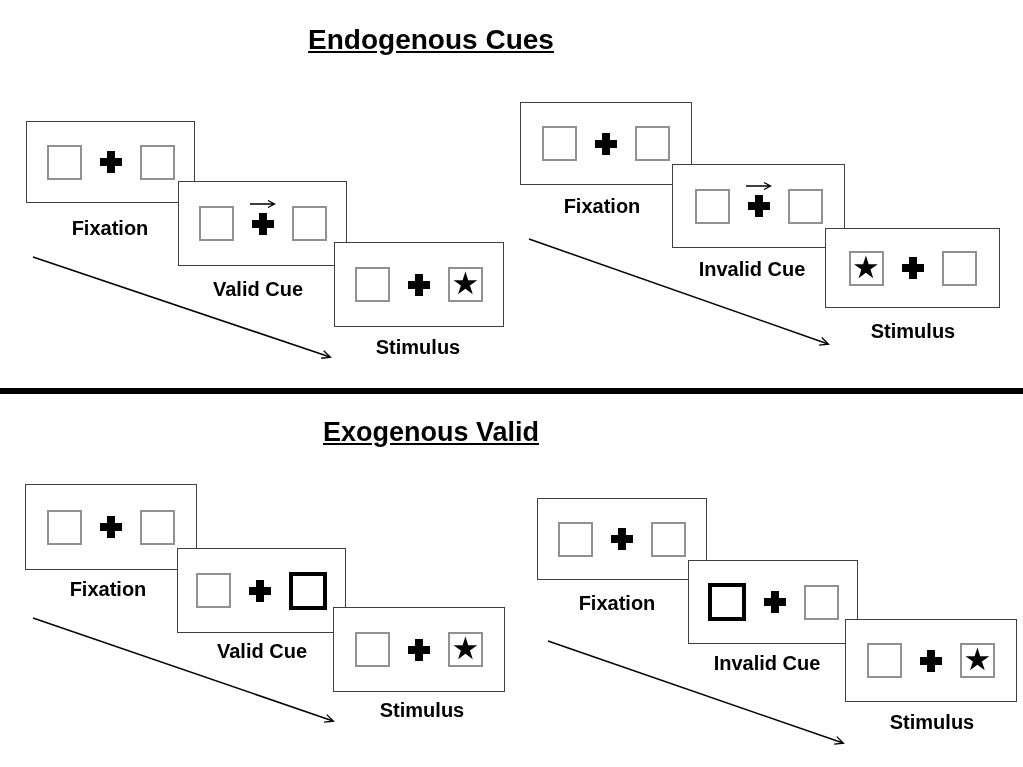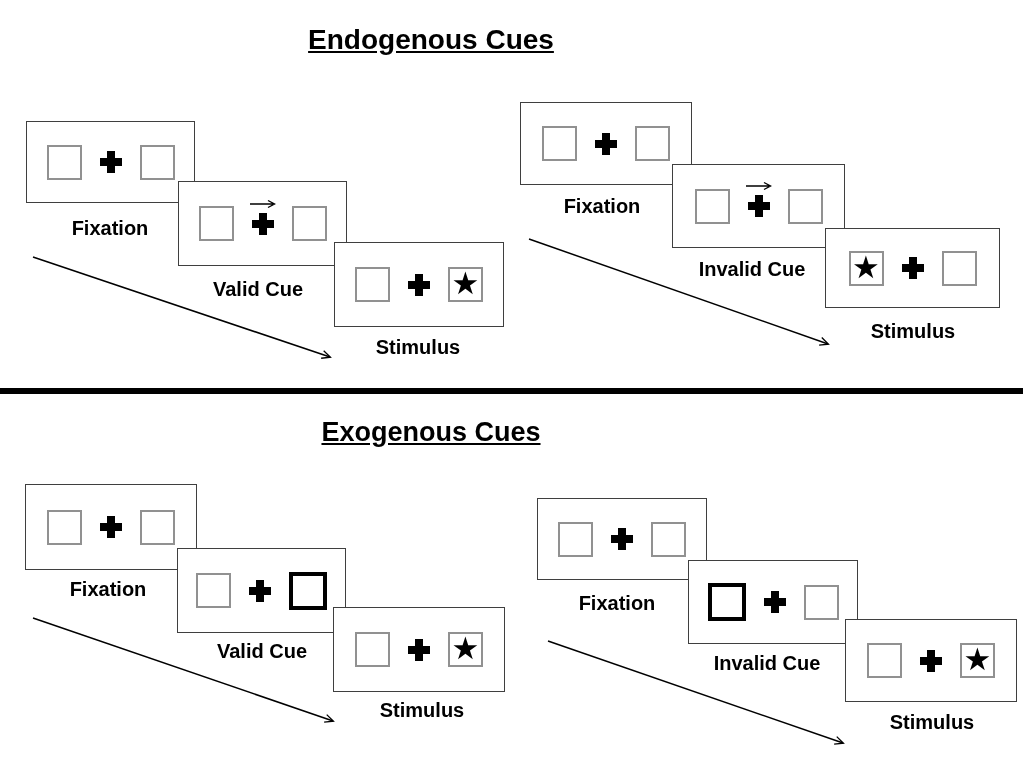--- a/index.html
+++ b/index.html
@@ -51,21 +51,21 @@
   #arrow-overlay{
     position:absolute;left:0;top:0;width:1023px;height:767px;
     pointer-events:none;
   }
 </style>
 </head>
 <body>
 
 <div class="section-title" style="top:24px;">Endogenous Cues</div>
 <div class="divider" style="top:388px;"></div>
-<div class="section-title" style="top:417px;font-size:27px;">Exogenous Cues</div>
+<div class="section-title" style="top:417px;font-size:27px;">Exogenous Valid</div>
 
 <div class="panel" style="left:26px;top:121px;width:169px;height:82px;">
   <div class="box"></div>
   <div class="cross-wrap">
       <div class="cross"></div>
     </div>
   <div class="box"></div>
 </div>
 <div class="panel-label" style="left:25px;top:217px;">Fixation</div>
 

